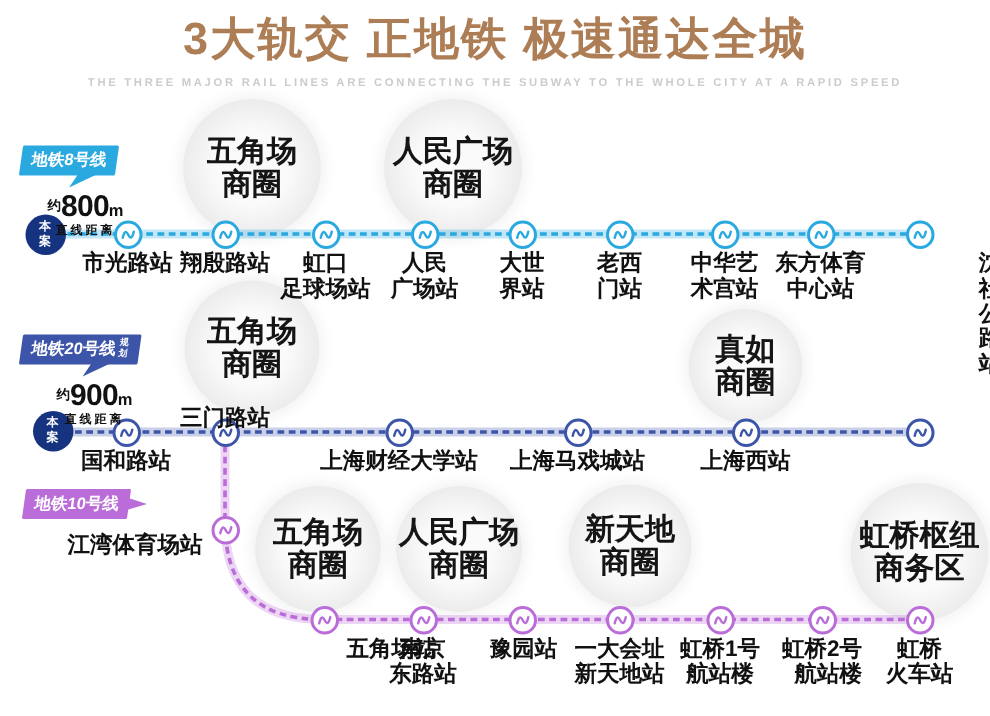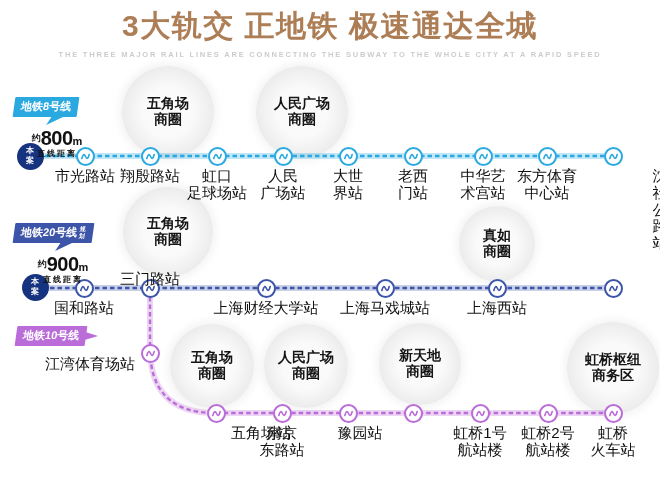--- a/index.html
+++ b/index.html
@@ -6,27 +6,27 @@
   .stage{position:relative;width:660px;height:477px;background:#ffffff;overflow:hidden;
          font-family:"Liberation Sans","DejaVu Sans",sans-serif;}
   .header{position:absolute;top:6px;left:0;right:0;text-align:center;z-index:6;}
   .title{margin:0;font-size:30px;font-weight:700;letter-spacing:1.5px;}
   .subtitle{margin-top:3px;font-size:7.5px;color:#cccccc;letter-spacing:1.8px;font-weight:600;}
   #bubble-layer,#node-layer{position:absolute;inset:0;}
   #bubble-layer{z-index:1;}
   #rail-svg{position:absolute;left:0;top:0;z-index:2;}
   #node-layer{z-index:3;}
   .bubble{position:absolute;border-radius:50%;display:flex;align-items:center;justify-content:center;
-          text-align:center;white-space:pre-line;font-weight:700;font-size:14px;line-height:1.12;color:#151515;
+          text-align:center;white-space:pre-line;font-weight:700;font-size:20px;line-height:1.12;color:#151515;
           background:radial-gradient(circle,#fafafa 38%,#ececec 70%,#d3d3d3 100%);
           box-shadow:0 0 9px 3px rgba(0,0,0,0.05);}
   .st-icon{position:absolute;width:19px;height:19px;border-radius:50%;background:#fff;box-sizing:border-box;
            border:2.5px solid #000;display:flex;align-items:center;justify-content:center;z-index:3;}
   .st-icon svg{display:block;}
-  .st-label{position:absolute;font-size:15px;font-weight:400;color:#111;line-height:1.12;text-align:center;
+  .st-label{position:absolute;font-size:15px;font-weight:700;color:#111;line-height:1.12;text-align:center;
             white-space:pre-line;z-index:4;}
   .st-label.left{text-align:right;}
   .project{position:absolute;width:27px;height:27px;border-radius:50%;color:#fff;display:flex;align-items:center;
            justify-content:center;white-space:pre-line;font-size:8px;font-weight:700;line-height:1.25;
            text-align:center;z-index:4;}
   .line-tag{position:absolute;color:#fff;font-size:11px;font-weight:700;padding:2px 7px 3px;
             transform:skewX(-8deg);z-index:4;display:flex;align-items:center;border-radius:1px;}
   .tag-suffix{font-size:6px;line-height:1.05;width:7px;word-break:break-all;margin-left:2px;display:inline-block;}
   .tag-tail-down{position:absolute;bottom:-8px;left:58%;width:0;height:0;transform:skewX(-28deg);}
   .tag-tail-right{position:absolute;right:-12px;top:50%;transform:translateY(-50%);width:0;height:0;}
@@ -203,39 +203,41 @@
           <path d="M2 8.2 C3.2 3,4.6 3,6 6 C7.4 9,8.8 9,10 3.8" fill="none" stroke="#ba6cd8" stroke-width="1.8" stroke-linecap="round"></path>
         </svg>
       </div>
       <div class="st-label" style="left: 282px; top: 425px; transform: translateX(-50%);">南京
 东路站</div>
       <div class="st-icon" style="left: 338.5px; top: 403.5px; border-color: rgb(186, 108, 216);">
         <svg width="11" height="11" viewBox="0 0 12 12">
           <path d="M2 8.2 C3.2 3,4.6 3,6 6 C7.4 9,8.8 9,10 3.8" fill="none" stroke="#ba6cd8" stroke-width="1.8" stroke-linecap="round"></path>
         </svg>
       </div>
-      <div class="st-label" style="left: 360px; top: 425px; transform: translateX(-50%); text-align: center;">豫园站</div>
+      <div class="st-label" style="left: 349px; top: 425px; transform: translateX(-50%); text-align: center;">豫园站</div>
       <div class="st-icon" style="left: 403.5px; top: 403.5px; border-color: rgb(186, 108, 216);">
         <svg width="11" height="11" viewBox="0 0 12 12">
           <path d="M2 8.2 C3.2 3,4.6 3,6 6 C7.4 9,8.8 9,10 3.8" fill="none" stroke="#ba6cd8" stroke-width="1.8" stroke-linecap="round"></path>
         </svg>
       </div>
+      <div class="st-label" style="left: 413px; top: 425px; transform: translateX(-50%);">一大会址
+新天地站</div>
       <div class="st-icon" style="left: 470.5px; top: 403.5px; border-color: rgb(186, 108, 216);">
         <svg width="11" height="11" viewBox="0 0 12 12">
           <path d="M2 8.2 C3.2 3,4.6 3,6 6 C7.4 9,8.8 9,10 3.8" fill="none" stroke="#ba6cd8" stroke-width="1.8" stroke-linecap="round"></path>
         </svg>
       </div>
       <div class="st-label" style="left: 480px; top: 425px; transform: translateX(-50%);">虹桥1号
 航站楼</div>
       <div class="st-icon" style="left: 538.5px; top: 403.5px; border-color: rgb(186, 108, 216);">
         <svg width="11" height="11" viewBox="0 0 12 12">
           <path d="M2 8.2 C3.2 3,4.6 3,6 6 C7.4 9,8.8 9,10 3.8" fill="none" stroke="#ba6cd8" stroke-width="1.8" stroke-linecap="round"></path>
         </svg>
       </div>
-      <div class="st-label" style="left: 548px; top: 425px; transform: translateX(-50%);">虹桥2号
+      <div class="st-label" style="left: 548px; top: 425px; transform: translateX(-50%); text-align: right;">虹桥2号
 航站楼</div>
       <div class="st-icon" style="left: 603.5px; top: 403.5px; border-color: rgb(186, 108, 216);">
         <svg width="11" height="11" viewBox="0 0 12 12">
           <path d="M2 8.2 C3.2 3,4.6 3,6 6 C7.4 9,8.8 9,10 3.8" fill="none" stroke="#ba6cd8" stroke-width="1.8" stroke-linecap="round"></path>
         </svg>
       </div>
       <div class="st-label" style="left: 613px; top: 425px; transform: translateX(-50%);">虹桥
 火车站</div>
     </div>
 </div>

